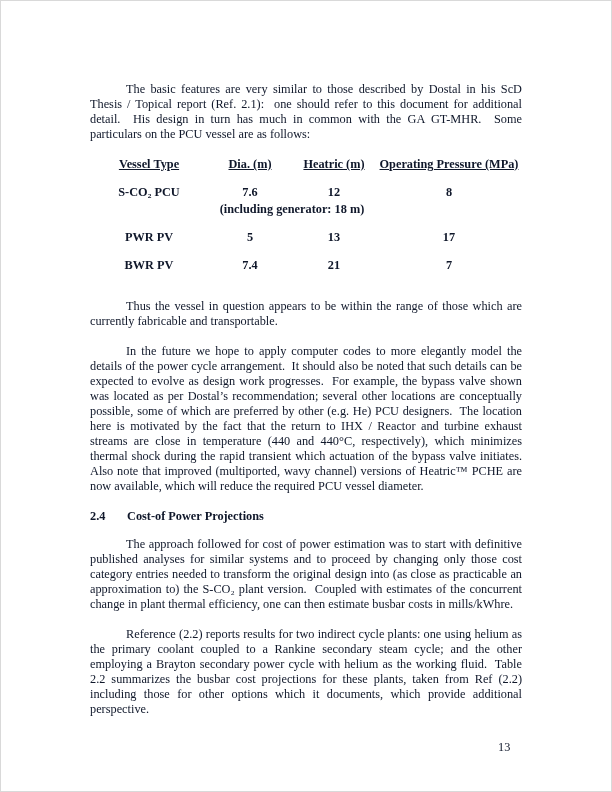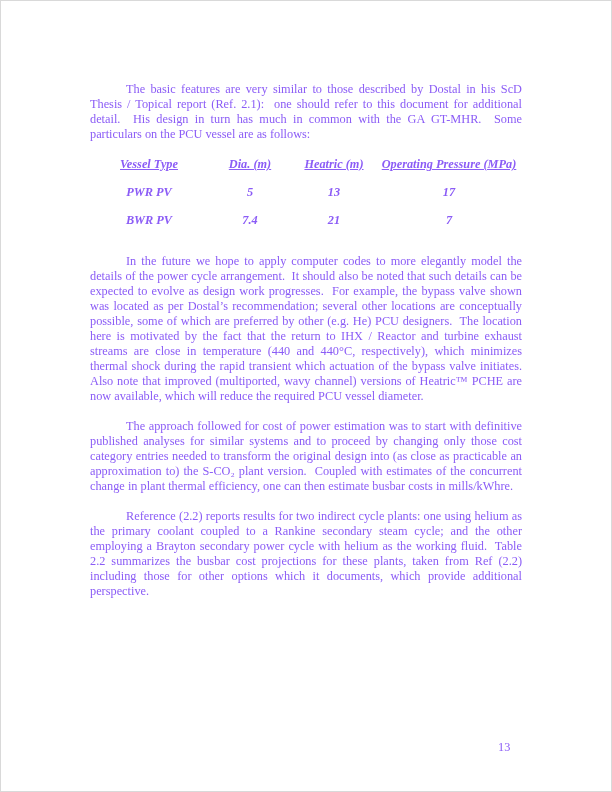--- a/index.html
+++ b/index.html
@@ -9,40 +9,39 @@
   }
   .page {
     position: relative;
     width: 612px;
     height: 792px;
     background: #ffffff;
     box-shadow: inset 0 0 0 1px #d9d9d9;
     font-family: "Liberation Serif", "DejaVu Serif", serif;
     font-size: 12.3px;
     line-height: 15px;
-    color: #8b5cf6;
+    color: #0f172a;
     overflow: hidden;
   }
   .content {
     position: absolute;
     left: 90px;
     top: 82px;
     width: 432px;
   }
   p.para {
     margin: 0 0 15px 0;
     text-align: justify;
     text-indent: 36px;
     white-space: pre-wrap;
   }
 
   
   .vessel-table {
     margin: 8px 0 26px 0;
-    font-style: italic;
   }
   table.vt {
     width: 432px;
     table-layout: fixed;
     border-collapse: collapse;
     font-weight: bold;
   }
   table.vt col.c1 { width: 118px; }
   table.vt col.c2 { width: 84px; }
   table.vt col.c3 { width: 84px; }
@@ -97,38 +96,53 @@
         <thead>
           <tr>
             <th><span class="u">Vessel Type</span></th>
             <th><span class="u">Dia. (m)</span></th>
             <th><span class="u">Heatric (m)</span></th>
             <th><span class="u">Operating Pressure (MPa)</span></th>
           </tr>
         </thead>
         <tbody>
           <tr class="data">
+            <td>S-CO₂ PCU</td>
+            <td>7.6</td>
+            <td>12</td>
+            <td>8</td>
+          </tr>
+          <tr class="note">
+            <td></td>
+            <td colspan="2">(including generator: 18 m)</td>
+            <td></td>
+          </tr>
+          <tr class="data">
             <td>PWR PV</td>
             <td>5</td>
             <td>13</td>
             <td>17</td>
           </tr>
           <tr class="data">
             <td>BWR PV</td>
             <td>7.4</td>
             <td>21</td>
             <td>7</td>
           </tr>
         </tbody>
       </table>
     </div>
 
+    <p class="para">Thus the vessel in question appears to be within the range of those which are currently fabricable and transportable.</p>
 
     <p class="para future">In the future we hope to apply computer codes to more elegantly model the details of the power cycle arrangement.  It should also be noted that such details can be expected to evolve as design work progresses.  For example, the bypass valve shown was located as per Dostal’s recommendation; several other locations are conceptually possible, some of which are preferred by other (e.g. He) PCU designers.  The location here is motivated by the fact that the return to IHX / Reactor and turbine exhaust streams are close in temperature (440 and 440°C, respectively), which minimizes thermal shock during the rapid transient which actuation of the bypass valve initiates.  Also note that improved (multiported, wavy channel) versions of Heatric™ PCHE are now available, which will reduce the required PCU vessel diameter.</p>
 
+    <div class="section-heading">
+      <span class="sec-num">2.4</span><span class="sec-title">Cost-of Power Projections</span>
+    </div>
 
     <p class="para approach">The approach followed for cost of power estimation was to start with definitive published analyses for similar systems and to proceed by changing only those cost category entries needed to transform the original design into (as close as practicable an approximation to) the S-CO₂ plant version.  Coupled with estimates of the concurrent change in plant thermal efficiency, one can then estimate busbar costs in mills/kWhre.</p>
 
     <p class="para">Reference (2.2) reports results for two indirect cycle plants: one using helium as the primary coolant coupled to a Rankine secondary steam cycle; and the other employing a Brayton secondary power cycle with helium as the working fluid.  Table 2.2 summarizes the busbar cost projections for these plants, taken from Ref (2.2) including those for other options which it documents, which provide additional perspective.</p>
 
   </div>
 
   <div class="page-number">13</div>
 </div>
 

